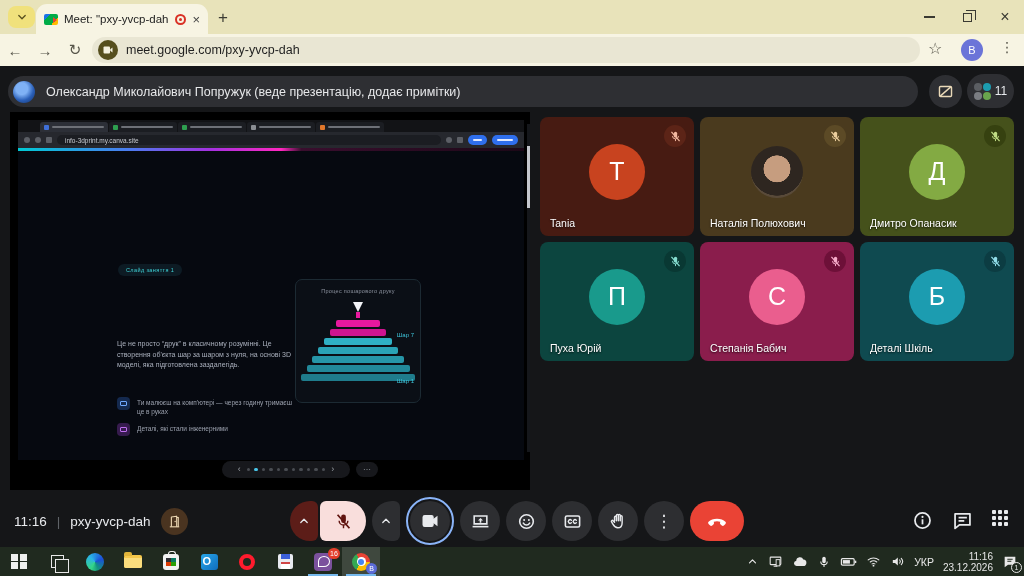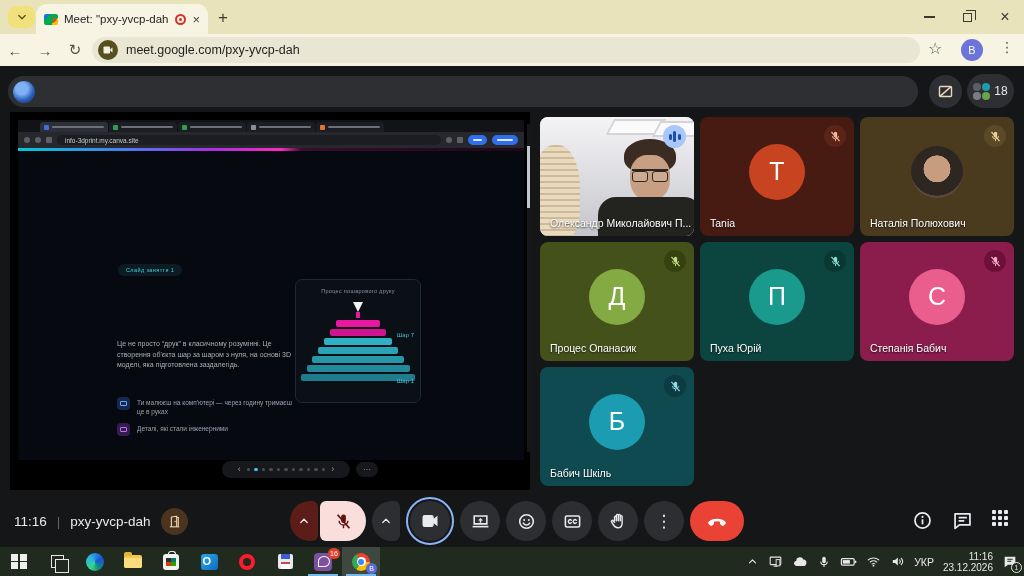--- a/index.html
+++ b/index.html
@@ -339,34 +339,35 @@
     <span id="url-text">meet.google.com/pxy-yvcp-dah</span>
   </div>
   <span id="star">☆</span>
   <div id="profile-chip">B</div>
   <span id="menu-dots">⋮</span>
 
   <div id="meet">
 
     <div id="banner">
       <span id="banner-av"></span>
+      <span id="banner-text">Олександр Миколайович Попружук (веде презентацію, додає примітки)</span>
     </div>
     <div id="btn-frame">
       <svg class="ic" width="17" height="17">
           <use href="#i-frameslash"></use>
         </svg>
     </div>
     <div id="people-pill">
       <span id="miniavs">
           <span style="background: rgb(91, 94, 99);"></span>
           <span style="background: rgb(28, 156, 176);"></span>
           <span style="background: rgb(122, 125, 130);"></span>
           <span style="background: rgb(105, 164, 77);"></span>
         </span>
-      <span id="people-count">18</span>
+      <span id="people-count">11</span>
     </div>
 
     <div id="present">
       <div id="ibrowser">
         <div id="itabs">
             <div class="itab active">
               <span class="fav" style="background: rgb(63, 111, 216);"></span>
               <span class="tline"></span>
             </div>
             <div class="itab">
@@ -454,37 +455,20 @@
             <span class="dot"></span>
           </span>
         <span class="arrow">›</span>
       </div>
       <div id="pag-counter">⋯</div>
       <div id="iscroll"></div>
     </div>
 
     <div id="grid">
 
-      <div class="tile speaking">
-        <div class="scene1">
-          <div class="ceil" style="left:70px; top:2px;"></div>
-          <div class="ceil" style="left:116px; top:4px;"></div>
-          <div class="p1-vase"></div>
-          <div class="p1-hair"></div>
-            <div class="p1-face"></div>
-            <div class="p1-glass"></div>
-            <div class="p1-torso"></div>
-        </div>
-        <div id="speak-badge">
-          <i style="height:6px;"></i>
-            <i style="height:11px;"></i>
-            <i style="height:6px;"></i>
-        </div>
-        <span class="name">Олександр Миколайович П...</span>
-      </div>
 
       <div class="tile" style="background: rgb(71, 27, 18);">
         <div class="avatar-c" style="background: rgb(200, 67, 31);">T</div>
         <span class="mute" style="background: rgb(92, 36, 23); color: rgb(242, 185, 160);">
           <svg class="ic" width="13" height="13">
               <use href="#i-micoff"></use>
             </svg>
           </span>
         <span class="name">Tania</span>
       </div>
@@ -499,21 +483,21 @@
         <span class="name">Наталія Полюхович</span>
       </div>
 
       <div class="tile" style="background: rgb(69, 81, 27);">
         <div class="avatar-c" style="background: rgb(131, 170, 67);">Д</div>
         <span class="mute" style="background: rgb(54, 65, 16); color: rgb(192, 220, 133);">
           <svg class="ic" width="13" height="13">
               <use href="#i-micoff"></use>
             </svg>
           </span>
-        <span class="name">Процес Опанасик</span>
+        <span class="name">Дмитро Опанасик</span>
       </div>
 
       <div class="tile" style="background: rgb(12, 69, 63);">
         <div class="avatar-c" style="background: rgb(25, 154, 140);">П</div>
         <span class="mute" style="background: rgb(9, 56, 51); color: rgb(134, 221, 208);">
           <svg class="ic" width="13" height="13">
               <use href="#i-micoff"></use>
             </svg>
           </span>
         <span class="name">Пуха Юрій</span>
@@ -529,21 +513,21 @@
         <span class="name">Степанія Бабич</span>
       </div>
 
       <div class="tile" style="background: rgb(15, 74, 80);">
         <div class="avatar-c" style="background: rgb(28, 156, 176);">Б</div>
         <span class="mute" style="background: rgb(12, 60, 66); color: rgb(146, 221, 233);">
           <svg class="ic" width="13" height="13">
               <use href="#i-micoff"></use>
             </svg>
           </span>
-        <span class="name">Бабич Шкіль</span>
+        <span class="name">Деталі Шкіль</span>
       </div>
 
 
     </div>
 
     <div id="meetbar">
       <div id="bar-left">
         <span>11:16</span>
         <span class="sep">|</span>
         <span>pxy-yvcp-dah</span>

